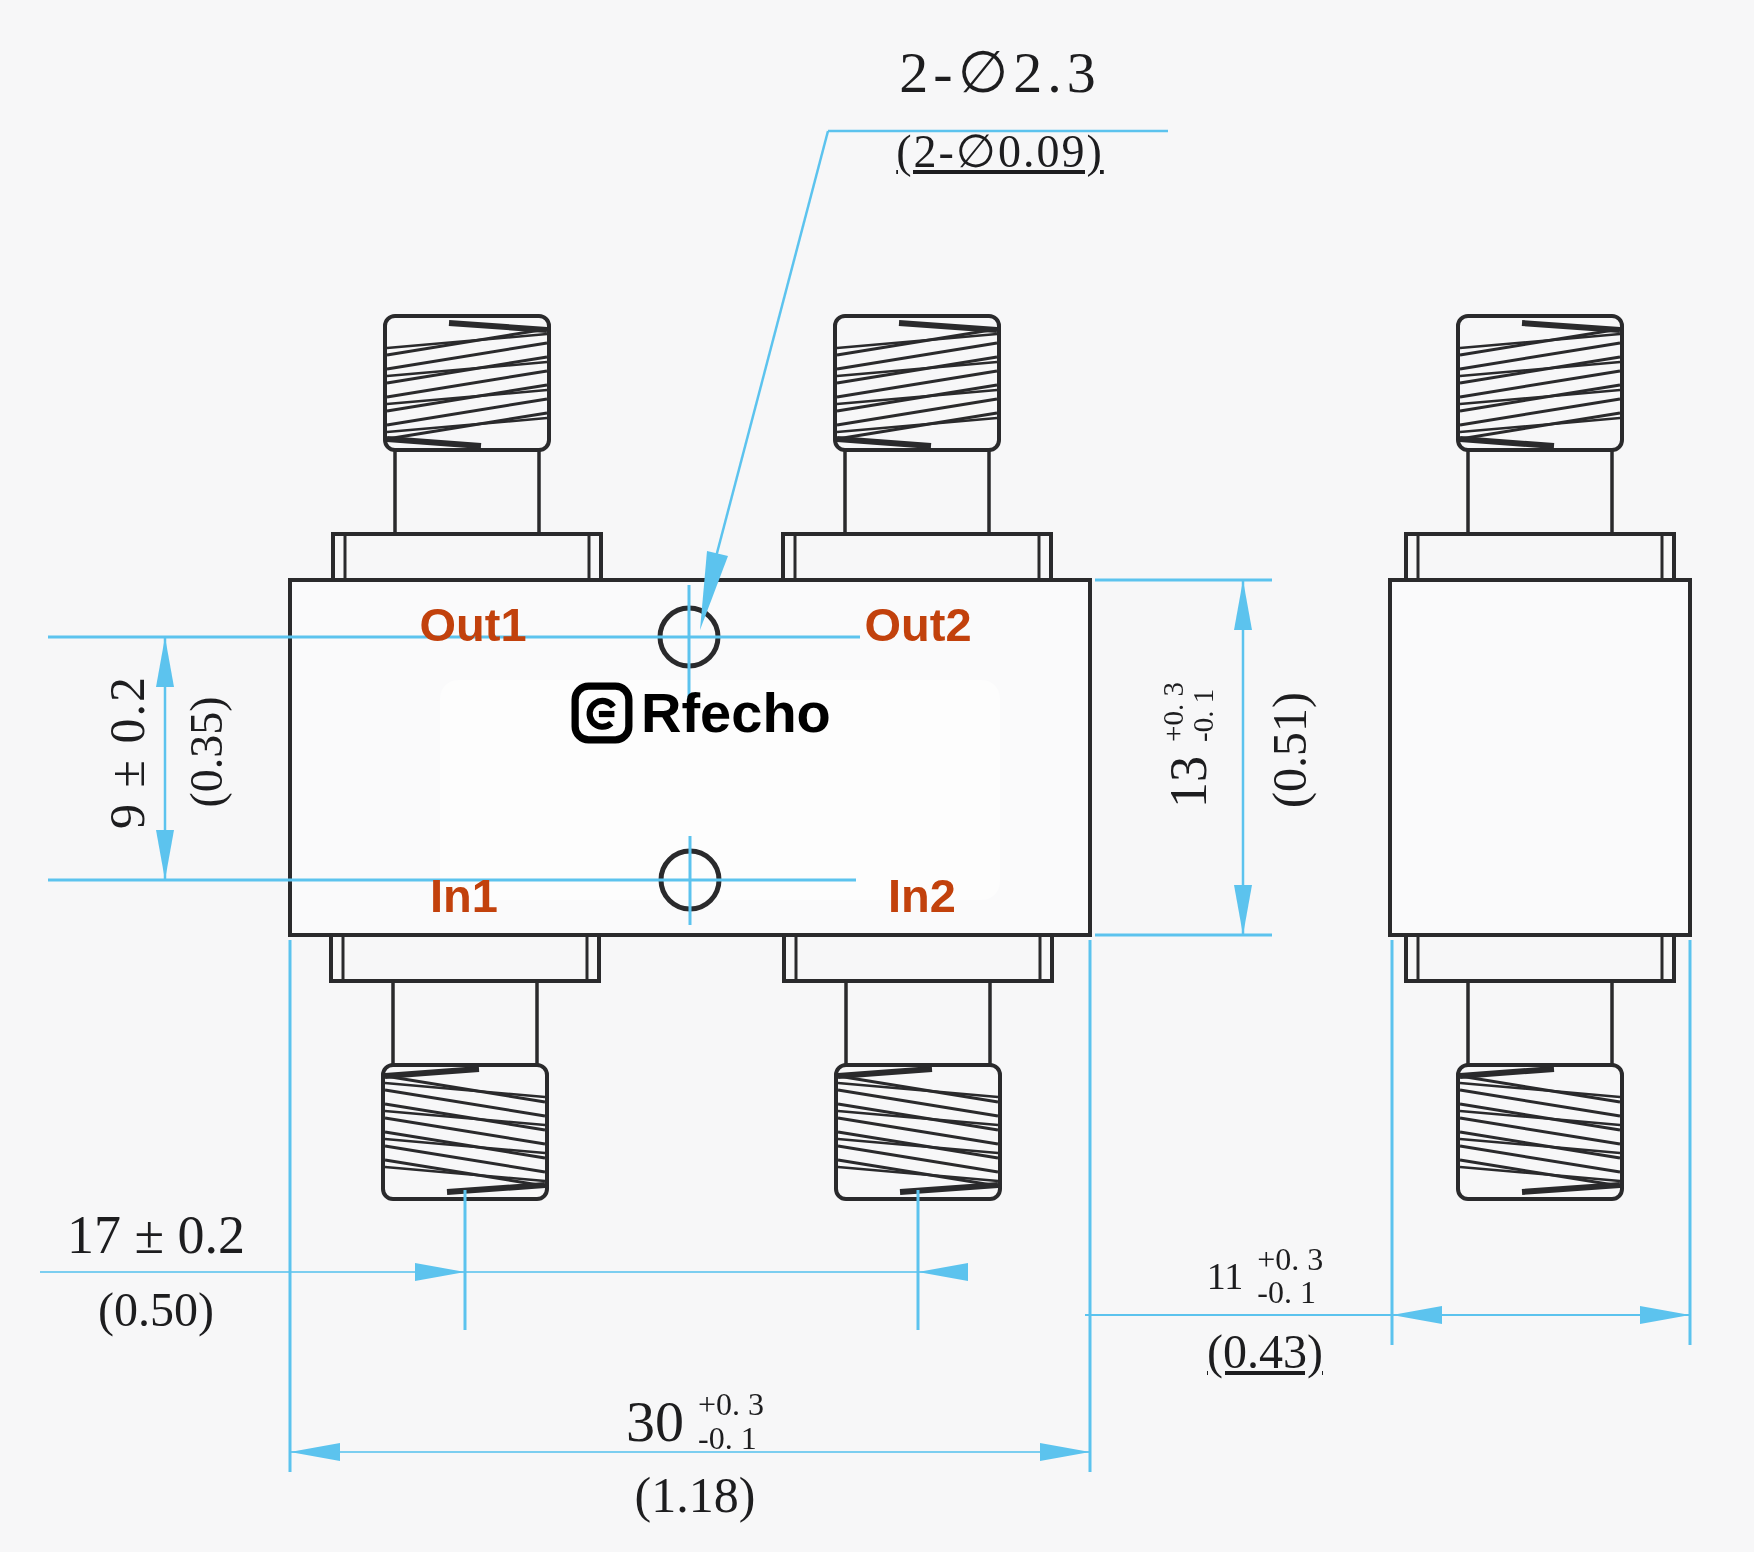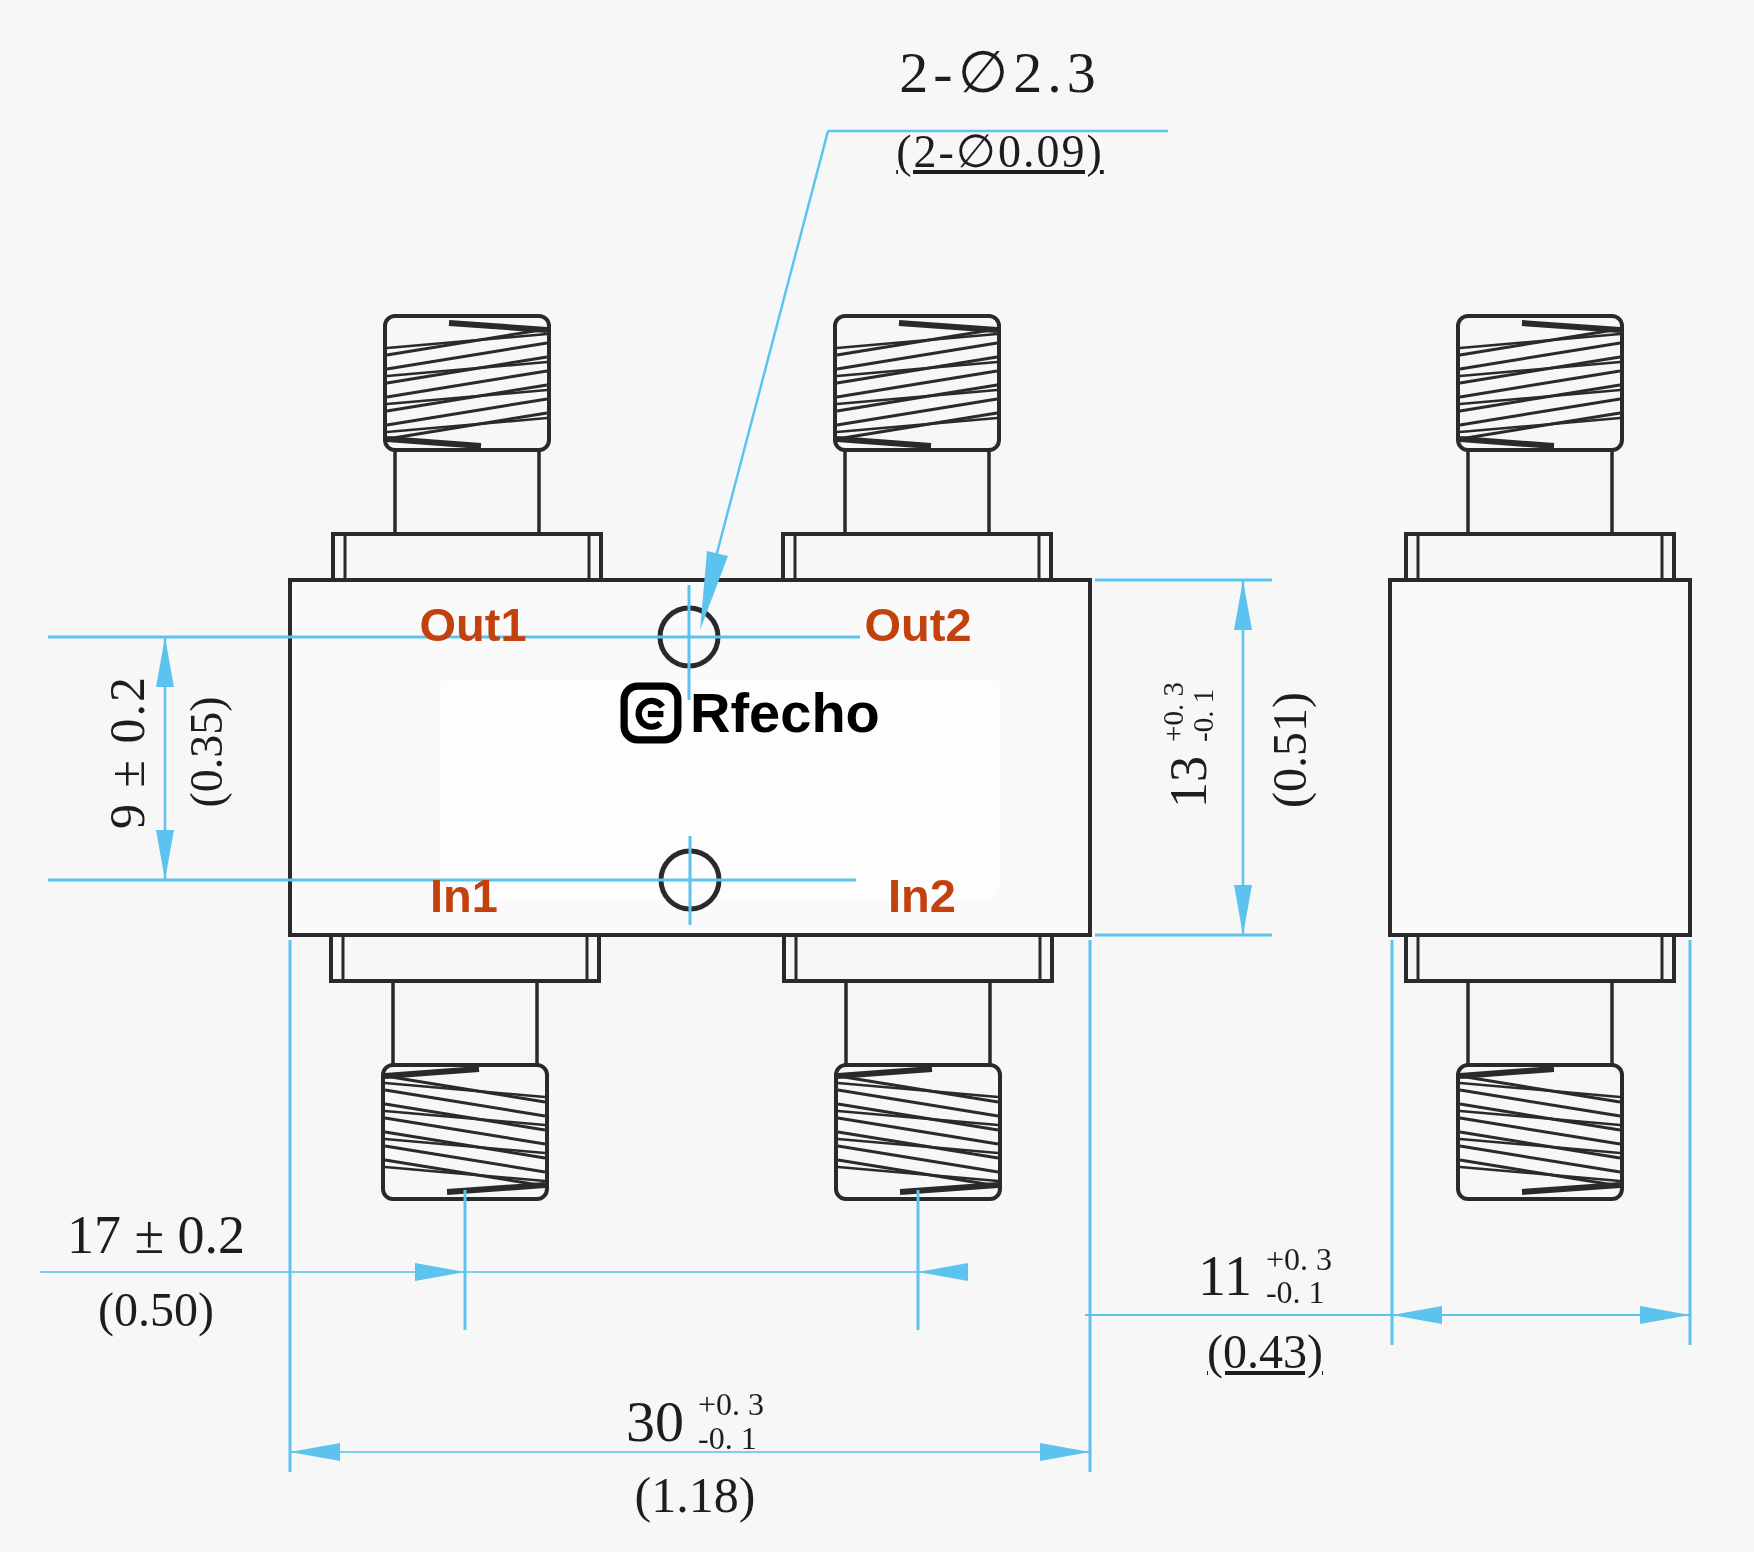--- a/index.html
+++ b/index.html
@@ -134,21 +134,21 @@
   </svg>
 
   <div class="txt serif t-callout" style="left:820px;top:38px;width:360px;">2-∅2.3</div>
   <div class="txt serif t-callout-in" style="left:820px;top:124px;width:360px;">(2-∅0.09)</div>
 
   <div class="txt lbl port" style="left:368px;top:597px;width:210px;">Out1</div>
   <div class="txt lbl port" style="left:813px;top:597px;width:210px;">Out2</div>
   <div class="txt lbl port" style="left:359px;top:868px;width:210px;">In1</div>
   <div class="txt lbl port" style="left:817px;top:868px;width:210px;">In2</div>
 
-  <div class="logo" style="left:620px;top:680px;">
+  <div class="logo" style="left:571px;top:680px;">
     <svg width="62" height="62" viewBox="0 0 60 60">
       <rect x="4" y="4" width="52" height="52" rx="13" fill="none" stroke="#000" stroke-width="7"></rect>
       <path d="M 41 24 a 12.5 12.5 0 1 0 -2 16" fill="none" stroke="#000" stroke-width="6"></path>
       <line x1="27" y1="31" x2="42" y2="31" stroke="#000" stroke-width="6"></line>
     </svg>
     <span class="logo-text">Rfecho</span>
   </div>
 
   <div class="txt serif t-rot-main rot" style="left:-13px;top:724px;width:280px;height:56px;line-height:56px;">9 ± 0.2</div>
   <div class="txt serif t-rot-inch rot" style="left:107px;top:727px;width:200px;height:50px;line-height:50px;">(0.35)</div>
@@ -168,21 +168,21 @@
   <div class="txt tolrow" style="left:565px;top:1388px;width:260px;">
     <span class="serif t-main-xl">30</span>
     <span class="tol serif tol-m">
       <span>+0. 3</span>
       <span>-0. 1</span>
     </span>
   </div>
   <div class="txt serif" style="left:565px;top:1466px;width:260px;font-size:50px;">(1.18)</div>
 
   <div class="txt tolrow" style="left:1140px;top:1243px;width:250px;">
-    <span class="serif" style="font-size:56px;text-align:right;">11</span>
+    <span class="serif" style="font-size:38px;text-align:right;">11</span>
     <span class="tol serif tol-m">
       <span>+0. 3</span>
       <span>-0. 1</span>
     </span>
   </div>
   <div class="txt serif t-inch" style="left:1140px;top:1324px;width:250px;text-decoration:underline;">(0.43)</div>
 
 </div>
 
 </body></html>

